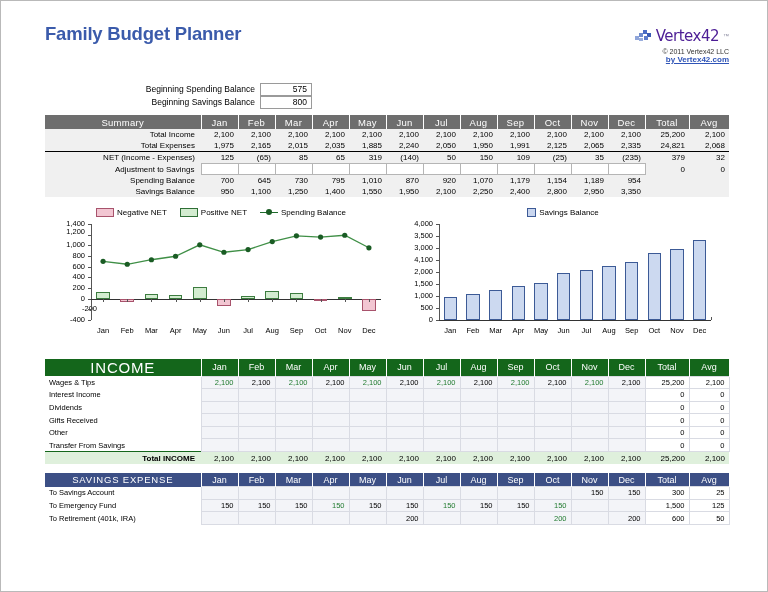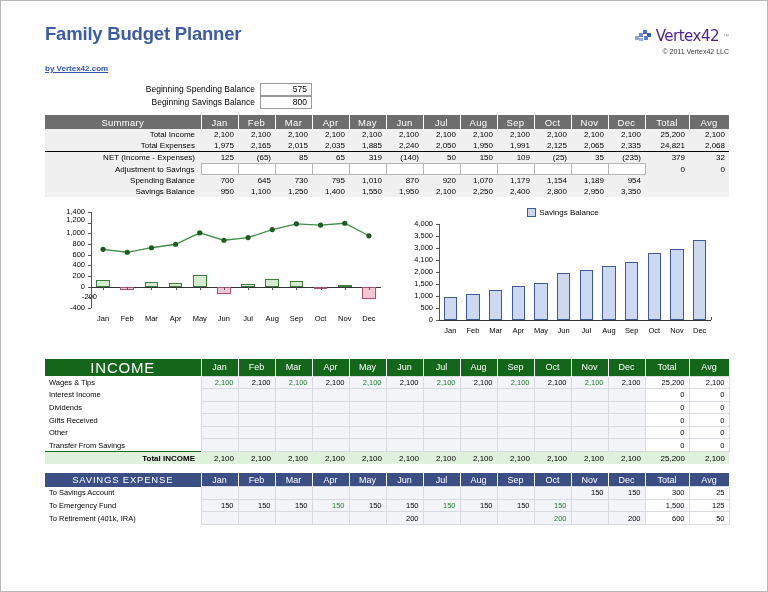--- a/index.html
+++ b/index.html
@@ -3,21 +3,21 @@
 <meta charset="utf-8">
 <style>
   html,body{margin:0;padding:0;background:#ffffff;}
   body{width:768px;height:592px;font-family:"Liberation Sans",sans-serif;overflow:hidden;}
   .page{position:relative;width:768px;height:592px;box-sizing:border-box;border:1px solid #b9b9b9;background:#fff;}
   .inner{position:absolute;left:44px;top:22px;width:684px;}
 
   
   .hdr{position:relative;height:58px;}
   .title{font-size:18.5px;font-weight:bold;color:#3b5bab;letter-spacing:-0.2px;}
-  .subtitle{font-size:8px;color:#2f54b7;text-decoration:underline;margin-top:19px;font-weight:bold;}
+  .subtitle{font-size:8px;color:#2f54b7;text-decoration:underline;margin-top:10px;font-weight:bold;text-align:right;}
   .logo-wrap{position:absolute;right:0;top:4px;text-align:right;}
   .logo-row{display:flex;align-items:center;justify-content:flex-end;gap:4px;}
   .logo-mark{width:17px;height:15px;position:relative;}
   .logo-mark i{position:absolute;display:block;background:#4a6cc4;}
   .logo-text{font-size:15px;color:#4c1d95;letter-spacing:-0.5px;font-family:"DejaVu Sans",sans-serif;}
   .logo-tm{font-size:6px;vertical-align:super;color:#8a8aa0;}
   .copy{font-size:7px;color:#333;margin-top:3px;}
 
   
   .beg{margin-top:2px;}
@@ -260,20 +260,37 @@
             <td class="num">3,350</td>
             <td class="num"></td>
             <td class="num"></td>
           </tr>
         </tbody>
   </table>
 
   <div class="charts">
 
     <div class="chart" style="width:352px;">
+      <div class="chart-legend">
+        <span class="lg">
+          <span class="sw pink"></span>
+          <span>Negative NET</span>
+        </span>
+        <span class="lg">
+          <span class="sw green"></span>
+          <span>Positive NET</span>
+        </span>
+        <span class="lg">
+          <span class="lgline">
+                <i></i>
+                <b></b>
+              </span>
+          <span>Spending Balance</span>
+        </span>
+      </div>
       <div id="chart1" style="position:relative;width:352px;height:135px;">
             <div class="axis-lbl" style="position: absolute; left: 0px; width: 40px; top: 1px;">1,400</div>
             <div style="position: absolute; left: 43px; top: 6px; width: 3px; height: 1px; background: rgb(85, 85, 85);"></div>
             <div class="axis-lbl" style="position: absolute; left: 0px; width: 40px; top: 9px;">1,200</div>
             <div style="position: absolute; left: 43px; top: 16.6667px; width: 3px; height: 1px; background: rgb(85, 85, 85);"></div>
             <div class="axis-lbl" style="position: absolute; left: 0px; width: 40px; top: 22.3333px;">1,000</div>
             <div style="position: absolute; left: 43px; top: 27.3333px; width: 3px; height: 1px; background: rgb(85, 85, 85);"></div>
             <div class="axis-lbl" style="position: absolute; left: 0px; width: 40px; top: 33px;">800</div>
             <div style="position: absolute; left: 43px; top: 38px; width: 3px; height: 1px; background: rgb(85, 85, 85);"></div>
             <div class="axis-lbl" style="position: absolute; left: 0px; width: 40px; top: 43.6667px;">600</div>

